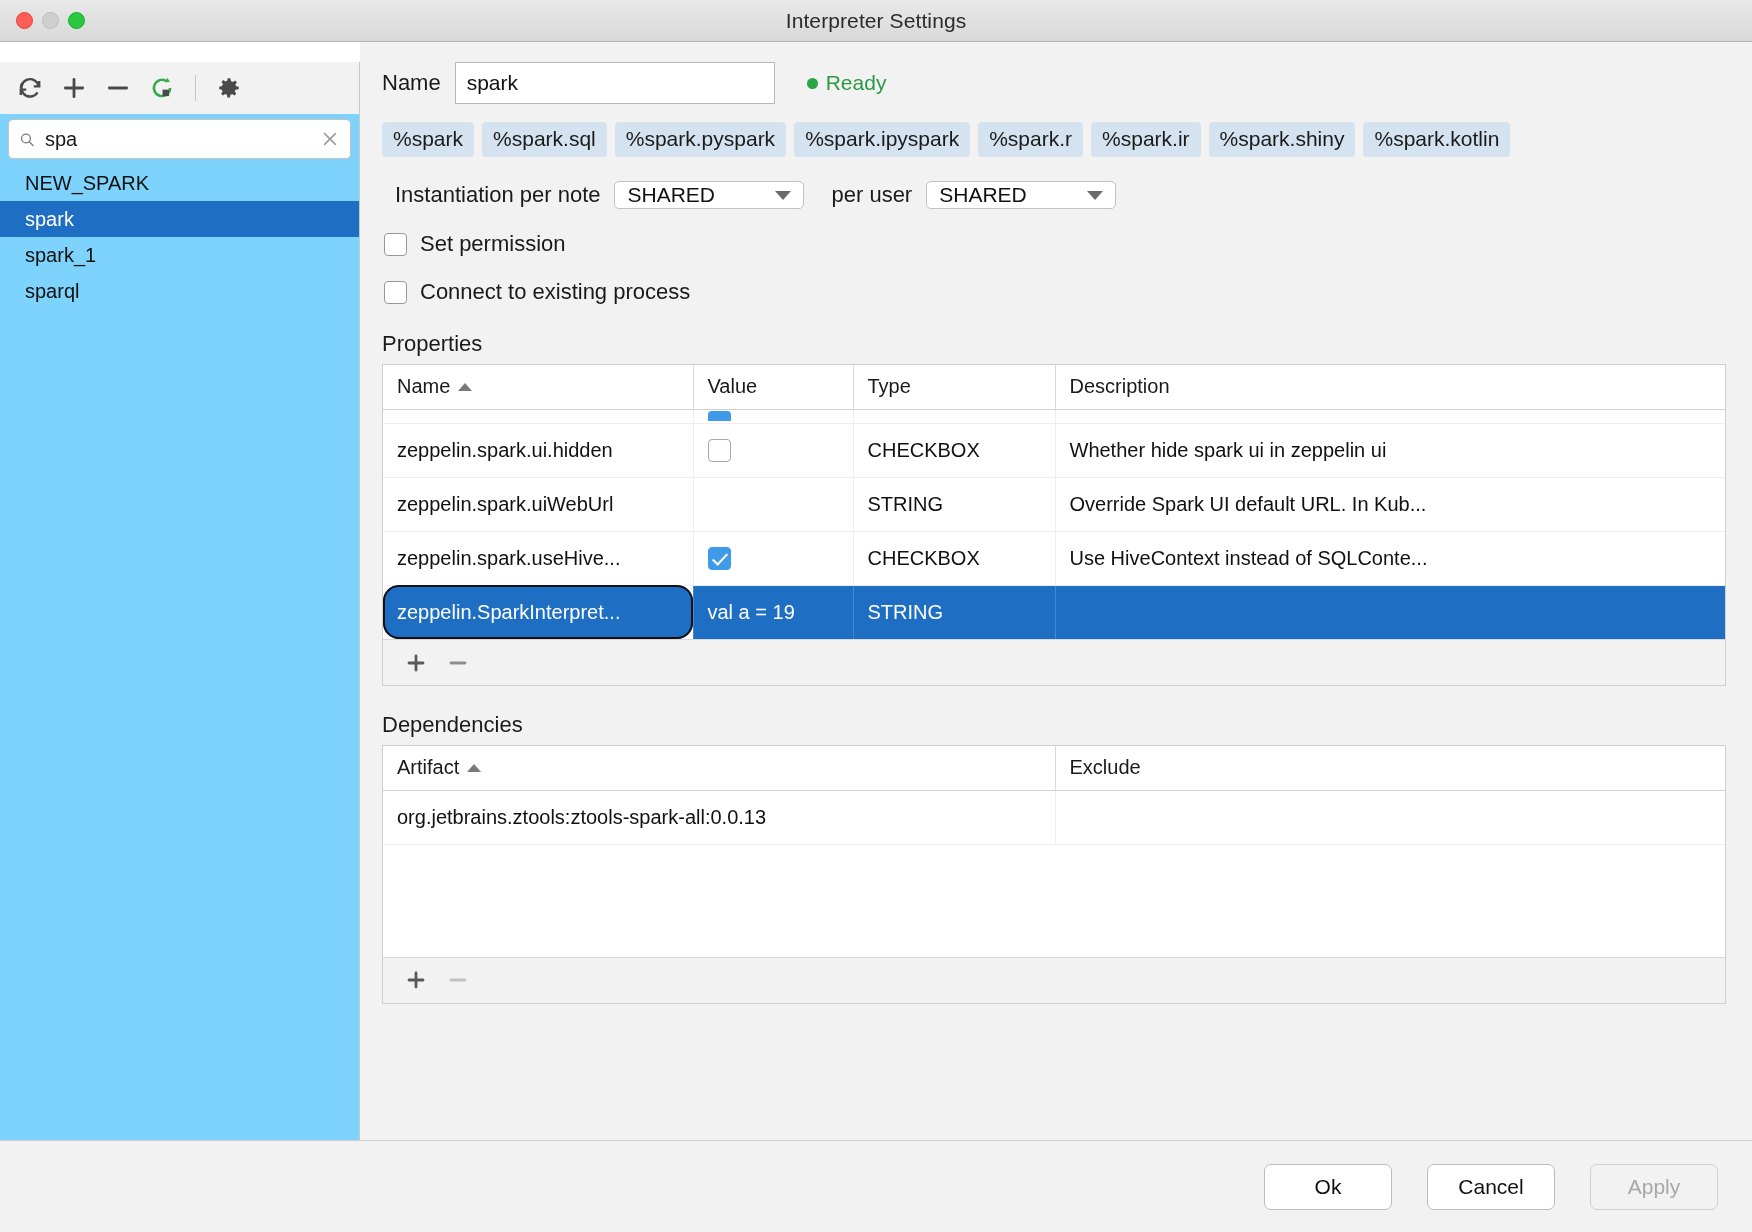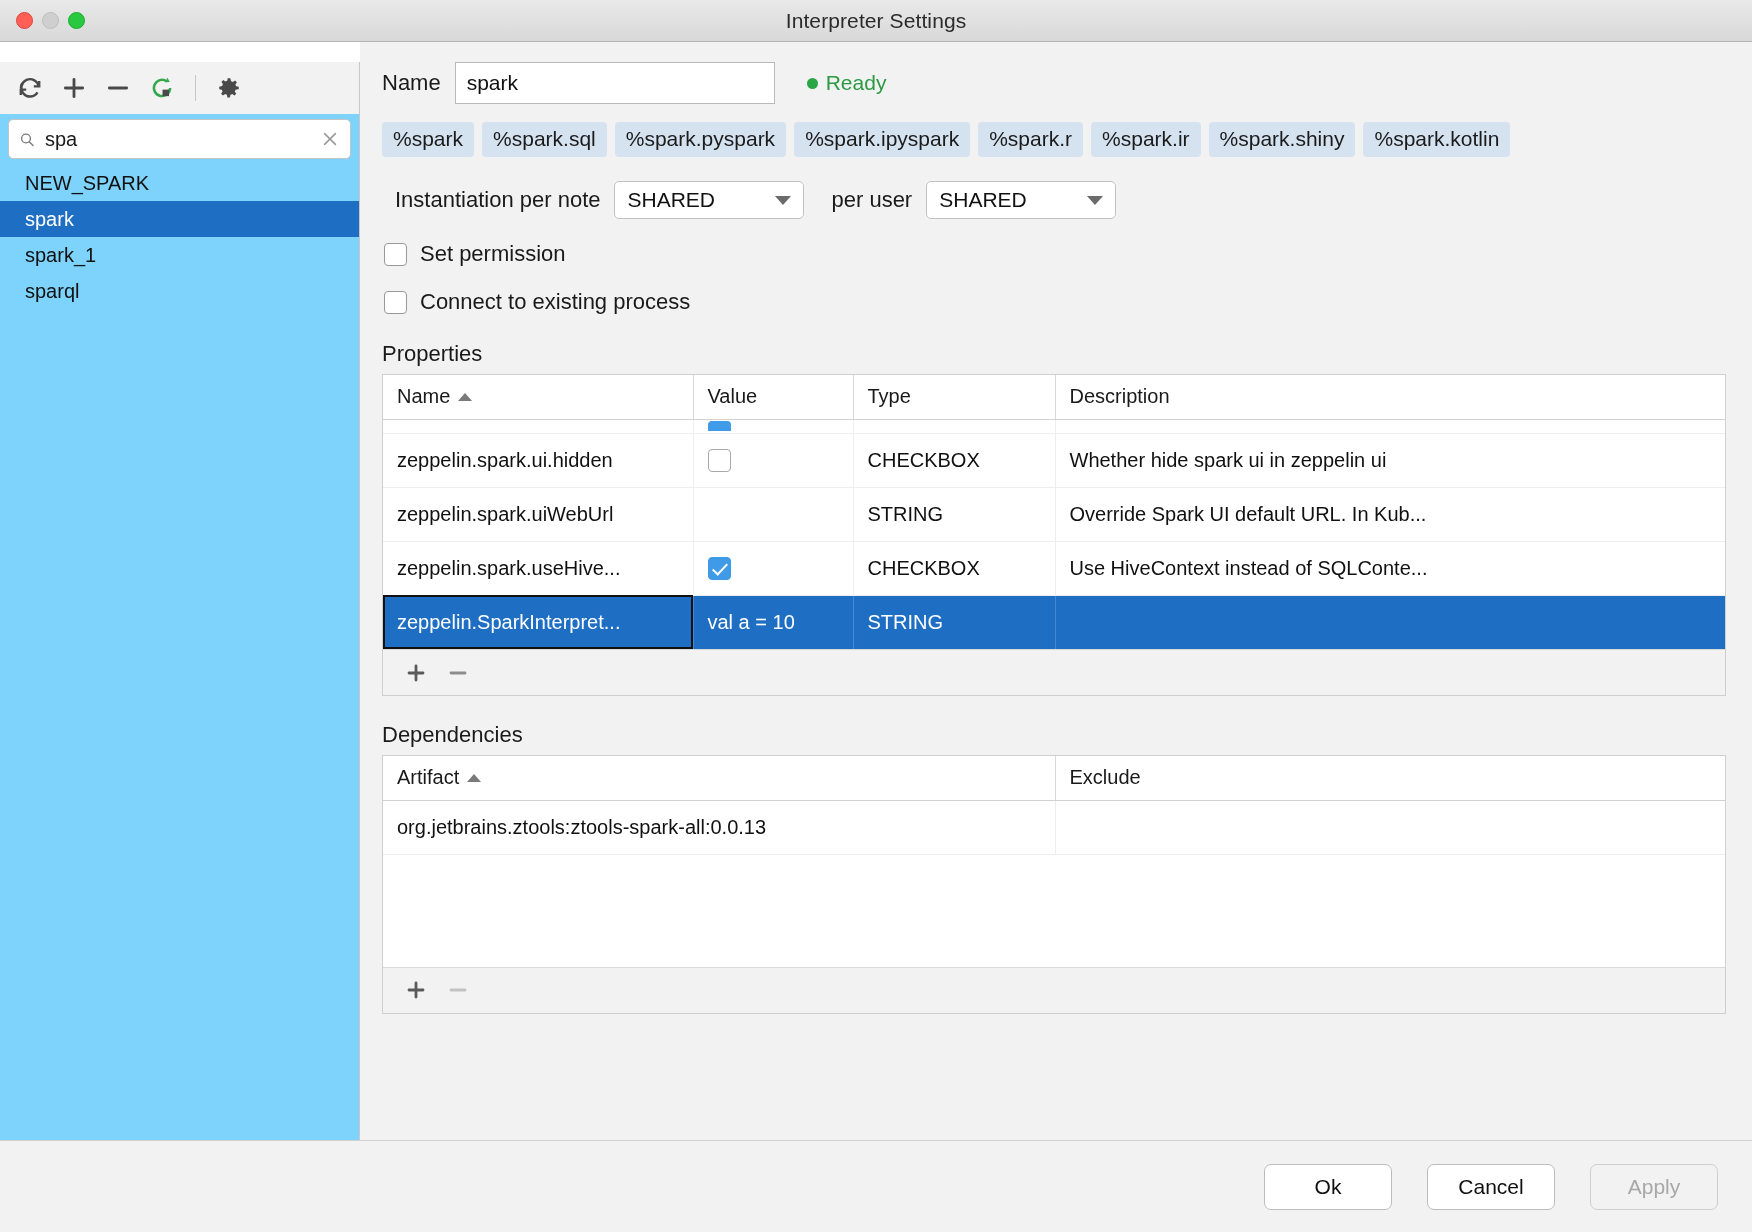--- a/index.html
+++ b/index.html
@@ -174,21 +174,21 @@
   }
 
   .inst-row {
     display: flex;
     align-items: center;
     gap: 14px;
     padding: 24px 0 0 22px;
   }
   .inst-label { font-size: 22px; color: #1a1a1a; margin-left: 13px; }
   .combo {
-    height: 38px;
+    height: 28px;
     background: #ffffff;
     border: 1px solid #c2c2c2;
     border-radius: 5px;
     display: flex;
     align-items: center;
     padding: 0 12px;
     gap: 12px;
     font-size: 21px;
     color: #111;
     cursor: default;
@@ -267,20 +267,21 @@
   }
   tr.sel td {
     background: #1e6fc4;
     color: #ffffff;
     border-right: 1px solid #4389d0;
     border-bottom: none;
   }
   tr.sel td.first-cell {
     outline: 2px solid #111111;
     outline-offset: -2px;
+    border-radius: 16px;
   }
   .sort-arrow {
     display: inline-block;
     margin-left: 8px;
     width: 0; height: 0;
     border-left: 7px solid transparent;
     border-right: 7px solid transparent;
     border-bottom: 8px solid #7a7a7a;
     vertical-align: 2px;
   }
@@ -535,21 +536,21 @@
                 <td>zeppelin.spark.useHive...</td>
                 <td>
                   <div class="cell-cb checked"></div>
                 </td>
                 <td>CHECKBOX</td>
                 <td>Use HiveContext instead of SQLConte...</td>
               </tr>
 
               <tr class="sel">
                 <td class="first-cell">zeppelin.SparkInterpret...</td>
-                <td>val a = 10</td>
+                <td>val a = 19</td>
                 <td>STRING</td>
                 <td></td>
               </tr>
             </tbody>
           </table>
           <div class="tbl-footer">
             <div class="foot-btn">
               <svg width="24" height="24" viewBox="0 0 24 24">
                 <path d="M12 5v14M5 12h14" stroke="#5a5a5a" stroke-width="2.8" stroke-linecap="round"></path>
               </svg>

